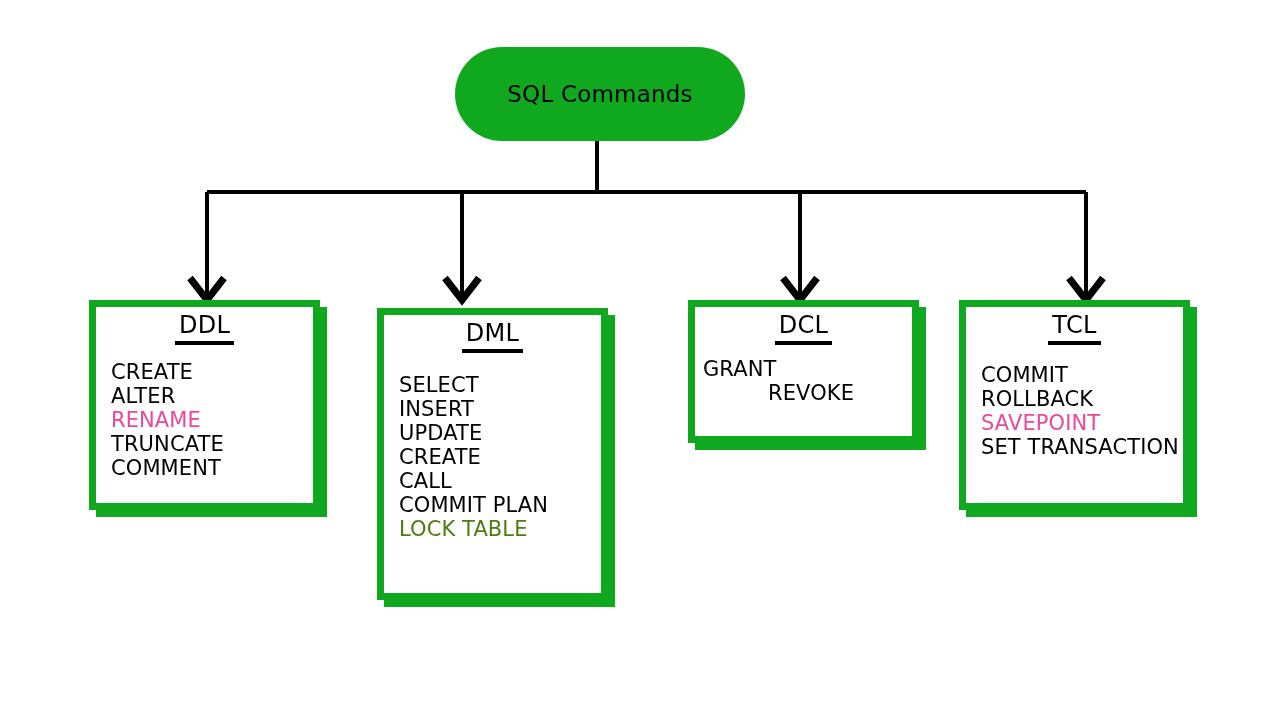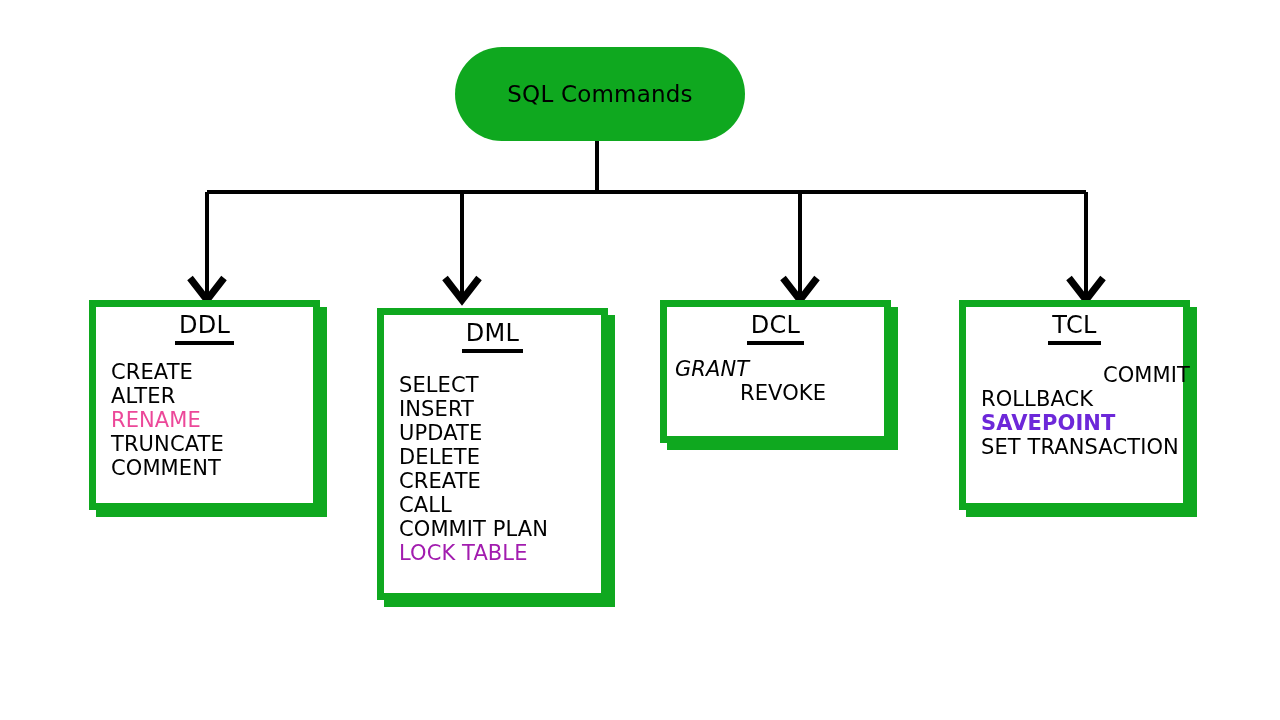--- a/index.html
+++ b/index.html
@@ -151,47 +151,46 @@
       </div>
       <div class="cat-box" style="left: 377px; top: 308px; width: 231px; height: 292px; padding-left: 30px;">
         <div class="cat-shadow" style="border: 7px solid rgb(15, 168, 31);"></div>
         <div class="cat-frame" style="border: 7px solid rgb(15, 168, 31); background: rgb(255, 255, 255);"></div>
         <div class="cat-inner">
           <div class="cat-title-wrap"><span class="cat-title" style="border-bottom-color: rgb(0, 0, 0); color: rgb(0, 0, 0);">DML</span></div>
           <ul class="cat-list" style="margin-left: 22px; margin-top: 20px;">
             <li class="cat-item" style="color: rgb(0, 0, 0);">SELECT</li>
             <li class="cat-item" style="color: rgb(0, 0, 0);">INSERT</li>
             <li class="cat-item" style="color: rgb(0, 0, 0);">UPDATE</li>
-            <li class="cat-item" style="color: rgb(0, 0, 0);">DELETE</li>
             <li class="cat-item" style="color: rgb(0, 0, 0);">CREATE</li>
             <li class="cat-item" style="color: rgb(0, 0, 0);">CALL</li>
             <li class="cat-item" style="color: rgb(0, 0, 0);">COMMIT PLAN</li>
-            <li class="cat-item" style="color: #a21caf;">LOCK TABLE</li>
+            <li class="cat-item" style="color: #4d7c0f;">LOCK TABLE</li>
           </ul>
         </div>
       </div>
-      <div class="cat-box" style="left: 660px; top: 300px; width: 231px; height: 143px;">
+      <div class="cat-box" style="left: 688px; top: 300px; width: 231px; height: 143px;">
         <div class="cat-shadow" style="border: 7px solid rgb(15, 168, 31);"></div>
         <div class="cat-frame" style="border: 7px solid rgb(15, 168, 31); background: rgb(255, 255, 255);"></div>
         <div class="cat-inner">
           <div class="cat-title-wrap"><span class="cat-title" style="border-bottom-color: rgb(0, 0, 0); color: rgb(0, 0, 0);">DCL</span></div>
           <ul class="cat-list" style="margin-left: 15px; margin-top: 12px;">
-            <li class="cat-item" style="color: rgb(0, 0, 0); font-style: italic;">GRANT</li>
+            <li class="cat-item" style="color: rgb(0, 0, 0);">GRANT</li>
             <li class="cat-item" style="color: rgb(0, 0, 0); text-align: center;">REVOKE</li>
           </ul>
         </div>
       </div>
       <div class="cat-box" style="left: 959px; top: 300px; width: 231px; height: 210px;">
         <div class="cat-shadow" style="border: 7px solid rgb(15, 168, 31);"></div>
         <div class="cat-frame" style="border: 7px solid rgb(15, 168, 31); background: rgb(255, 255, 255);"></div>
         <div class="cat-inner">
           <div class="cat-title-wrap"><span class="cat-title" style="border-bottom-color: rgb(0, 0, 0); color: rgb(0, 0, 0);">TCL</span></div>
           <ul class="cat-list" style="margin-left: 22px; margin-top: 18px;">
-            <li class="cat-item" style="color: rgb(0, 0, 0); text-align: right;">COMMIT</li>
+            <li class="cat-item" style="color: rgb(0, 0, 0);">COMMIT</li>
             <li class="cat-item" style="color: rgb(0, 0, 0);">ROLLBACK</li>
-            <li class="cat-item" style="color: #6d28d9; font-weight: bold;">SAVEPOINT</li>
+            <li class="cat-item" style="color: #ec4899;">SAVEPOINT</li>
             <li class="cat-item" style="color: rgb(0, 0, 0);">SET TRANSACTION</li>
           </ul>
         </div>
       </div>
     </div>
 
 </div>
 
 </body></html>

